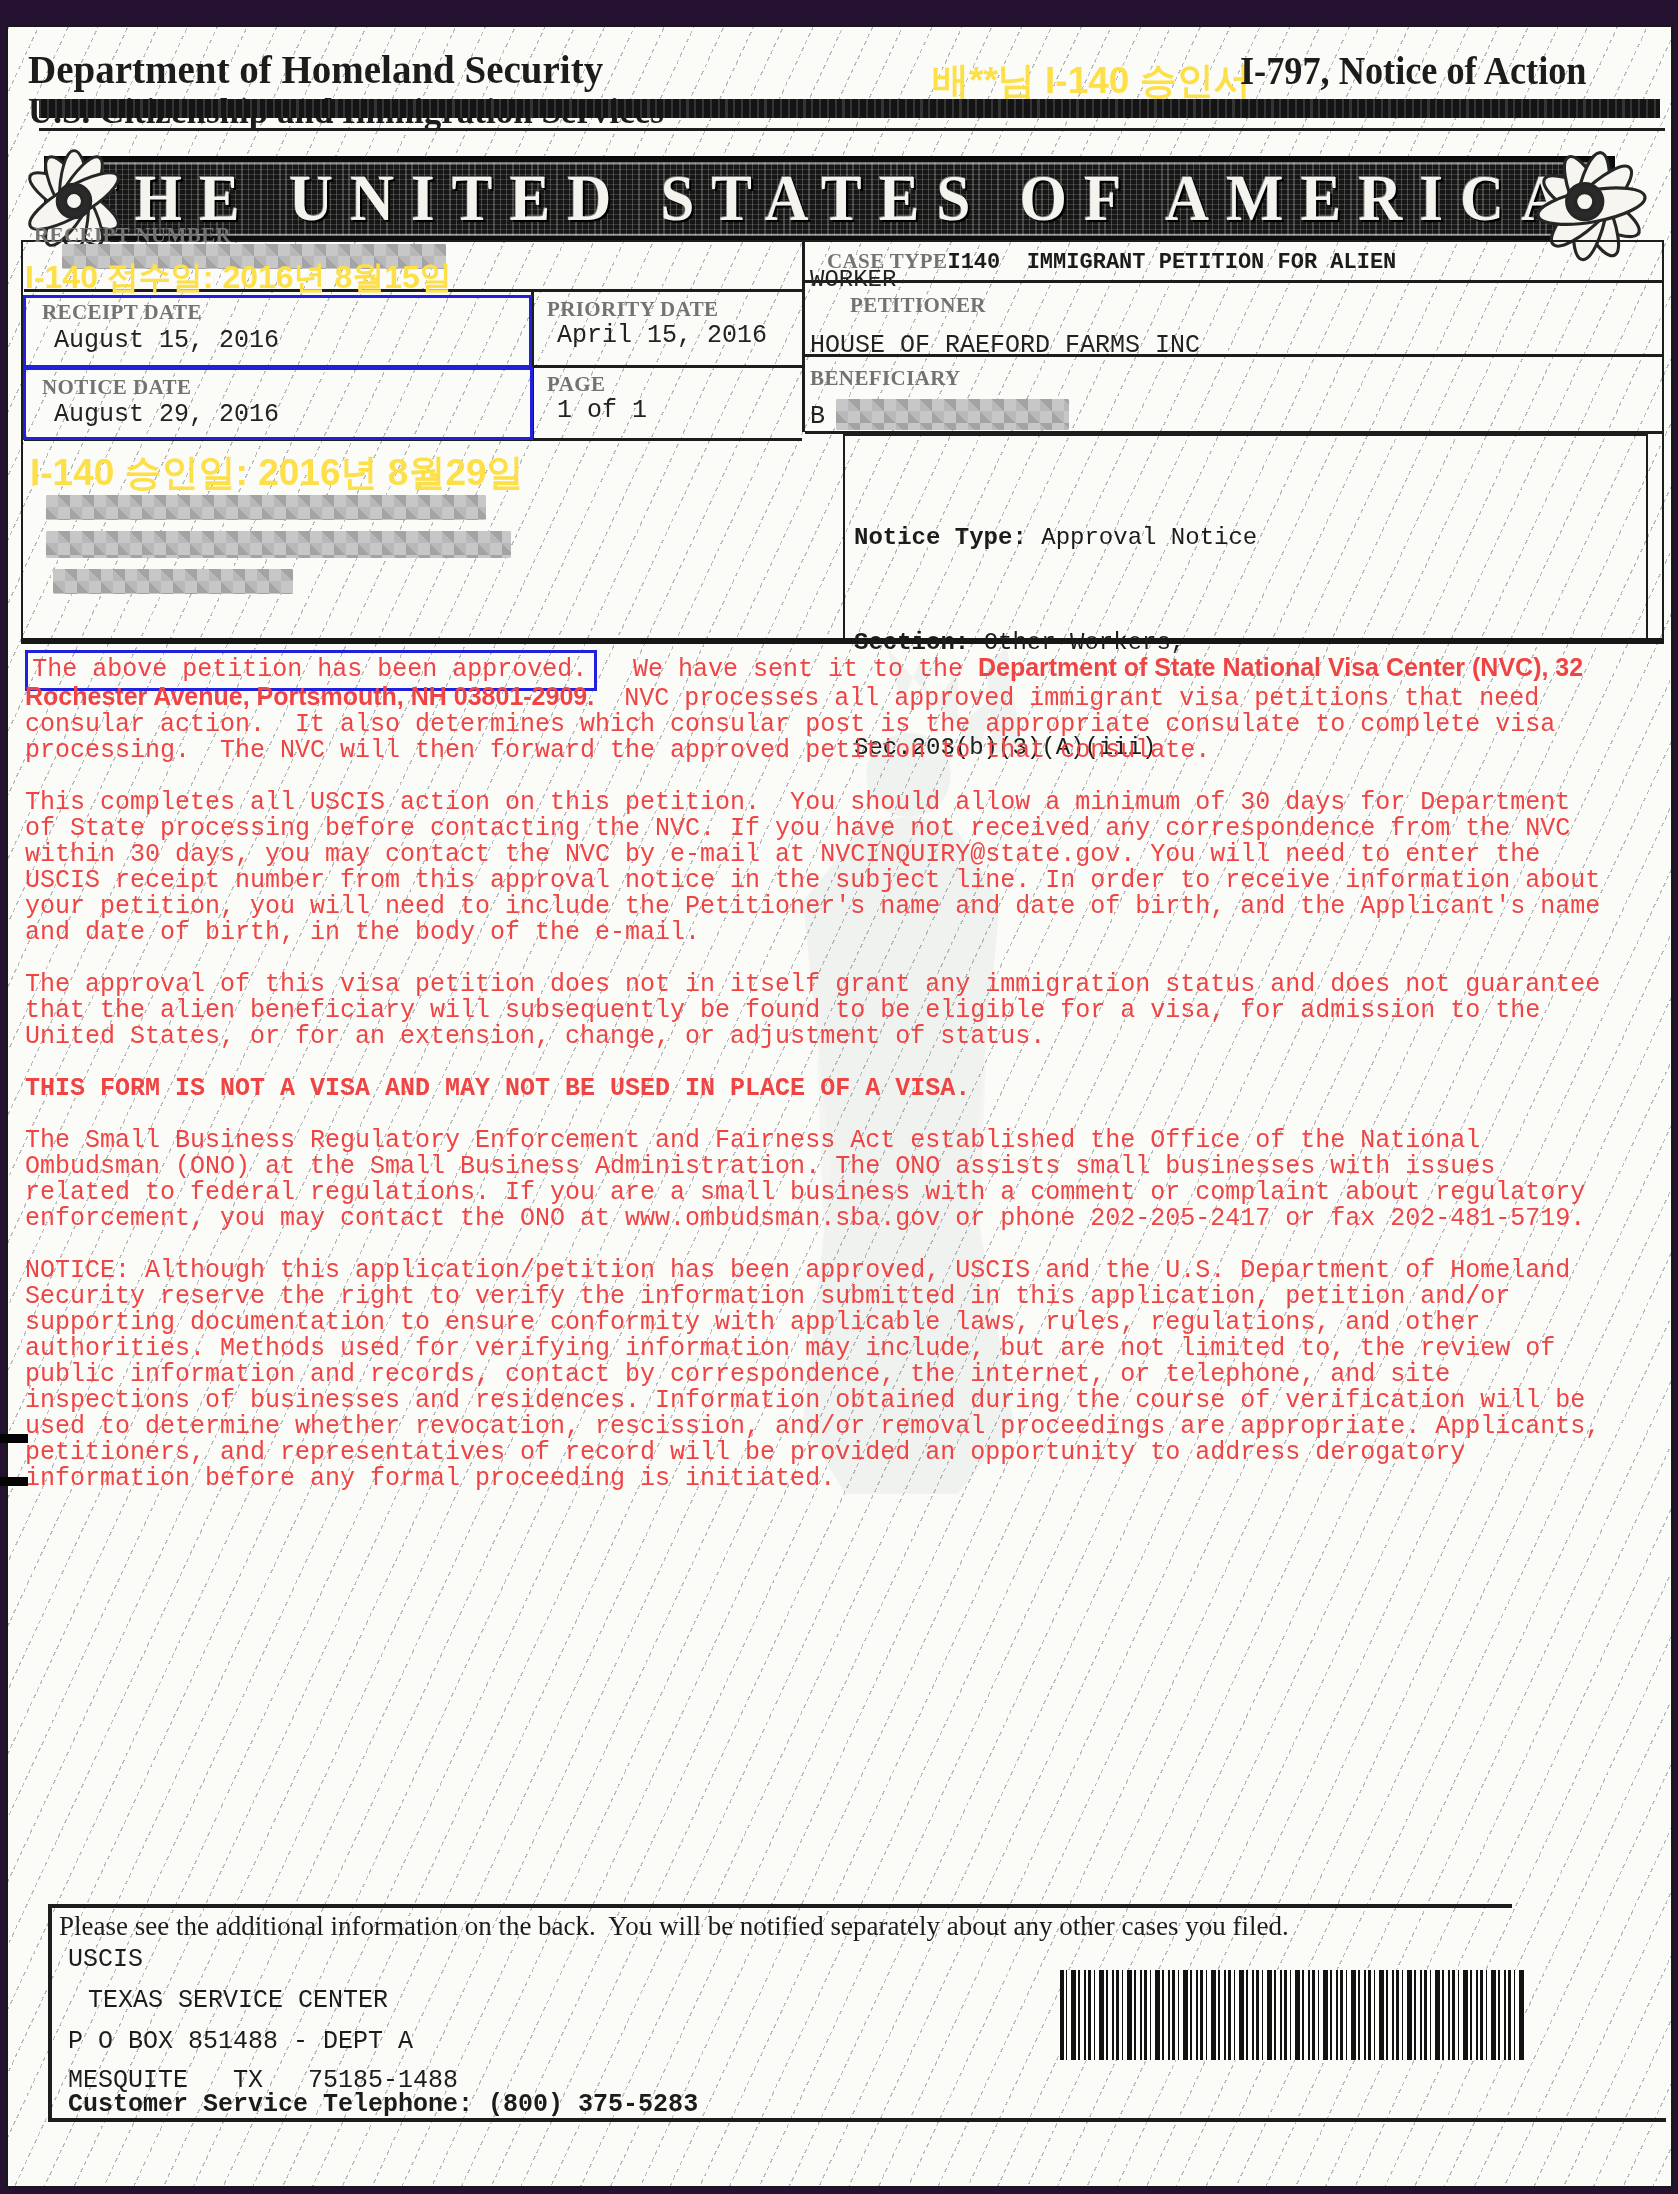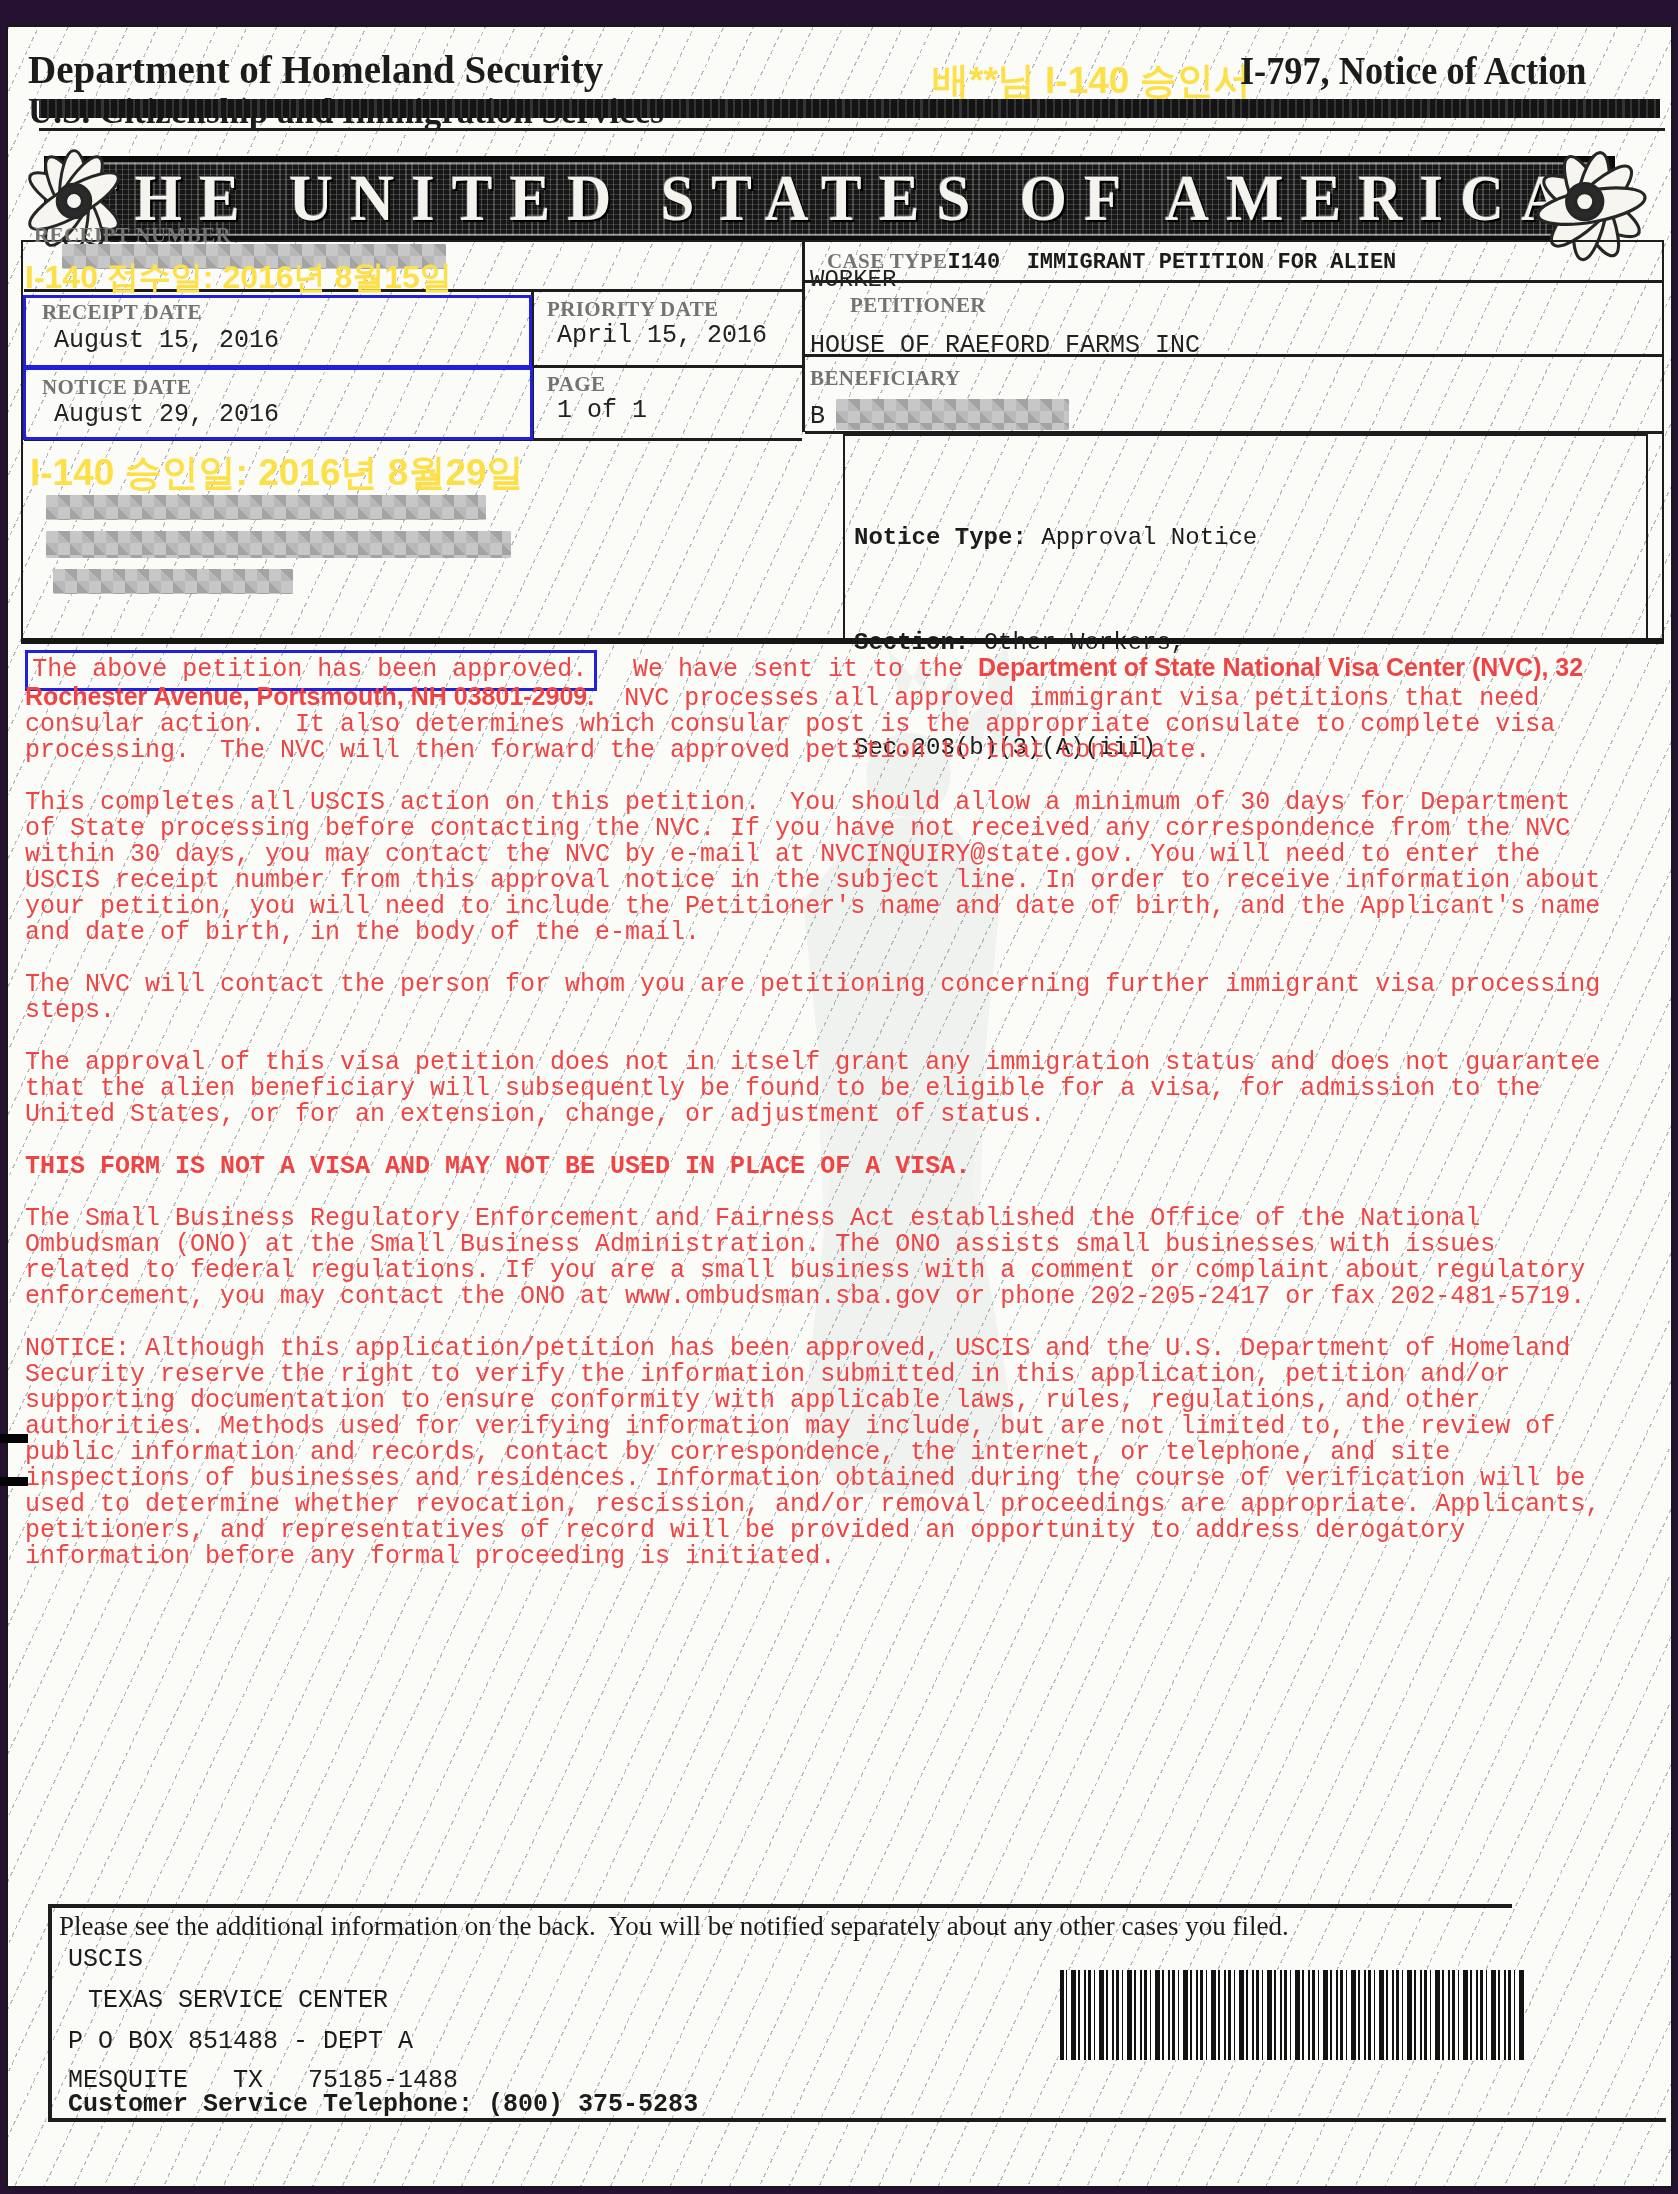--- a/index.html
+++ b/index.html
@@ -143,21 +143,20 @@
 
     <div class="abs mono" style="left:854px;top:450px;font-size:24px;line-height:35px;white-space:pre;">
       <div><span class="mono" style="font-weight:bold;">Notice Type:</span> <span>Approval Notice</span></div>
       <div><span class="mono" style="font-weight:bold;">Section:</span> <span>Other Workers,</span></div>
       <div>Sec.203(b)(3)(A)(iii)</div>
     </div>
 
     <div class="abs" style="left:25px;top:654px;width:1585px;">
       <div class="body-text para"><span class="approved-box">The above petition has been approved.</span><span>  We have sent it to the </span><span class="boldsans">Department of State National Visa Center (NVC), 32 Rochester Avenue, Portsmouth, NH 03801-2909.</span><span>  NVC processes all approved immigrant visa petitions that need consular action.  It also determines which consular post is the appropriate consulate to complete visa processing.  The NVC will then forward the approved petition to that consulate.</span></div>
       <div class="body-text para">This completes all USCIS action on this petition.  You should allow a minimum of 30 days for Department of State processing before contacting the NVC. If you have not received any correspondence from the NVC within 30 days, you may contact the NVC by e-mail at NVCINQUIRY@state.gov. You will need to enter the USCIS receipt number from this approval notice in the subject line. In order to receive information about your petition, you will need to include the Petitioner's name and date of birth, and the Applicant's name and date of birth, in the body of the e-mail.</div>
-      <div class="body-text para">The NVC will contact the person for whom you are petitioning concerning further immigrant visa processing steps.</div>
       <div class="body-text para">The approval of this visa petition does not in itself grant any immigration status and does not guarantee that the alien beneficiary will subsequently be found to be eligible for a visa, for admission to the United States, or for an extension, change, or adjustment of status.</div>
       <div class="body-text para" style="font-weight:bold;">THIS FORM IS NOT A VISA AND MAY NOT BE USED IN PLACE OF A VISA.</div>
       <div class="body-text para">The Small Business Regulatory Enforcement and Fairness Act established the Office of the National Ombudsman (ONO) at the Small Business Administration. The ONO assists small businesses with issues related to federal regulations. If you are a small business with a comment or complaint about regulatory enforcement, you may contact the ONO at www.ombudsman.sba.gov or phone 202-205-2417 or fax 202-481-5719.</div>
       <div class="body-text para">NOTICE: Although this application/petition has been approved, USCIS and the U.S. Department of Homeland Security reserve the right to verify the information submitted in this application, petition and/or supporting documentation to ensure conformity with applicable laws, rules, regulations, and other authorities. Methods used for verifying information may include, but are not limited to, the review of public information and records, contact by correspondence, the internet, or telephone, and site inspections of businesses and residences. Information obtained during the course of verification will be used to determine whether revocation, rescission, and/or removal proceedings are appropriate. Applicants, petitioners, and representatives of record will be provided an opportunity to address derogatory information before any formal proceeding is initiated.</div>
     </div>
 
     <div class="abs" style="left:0;top:1434px;width:28px;height:8.5px;background:#050505;"></div>
     <div class="abs" style="left:0;top:1477px;width:28px;height:8.5px;background:#050505;"></div>
 
     <div class="abs hline" style="left:48px;top:1904px;width:1464px;height:3.5px;"></div>

